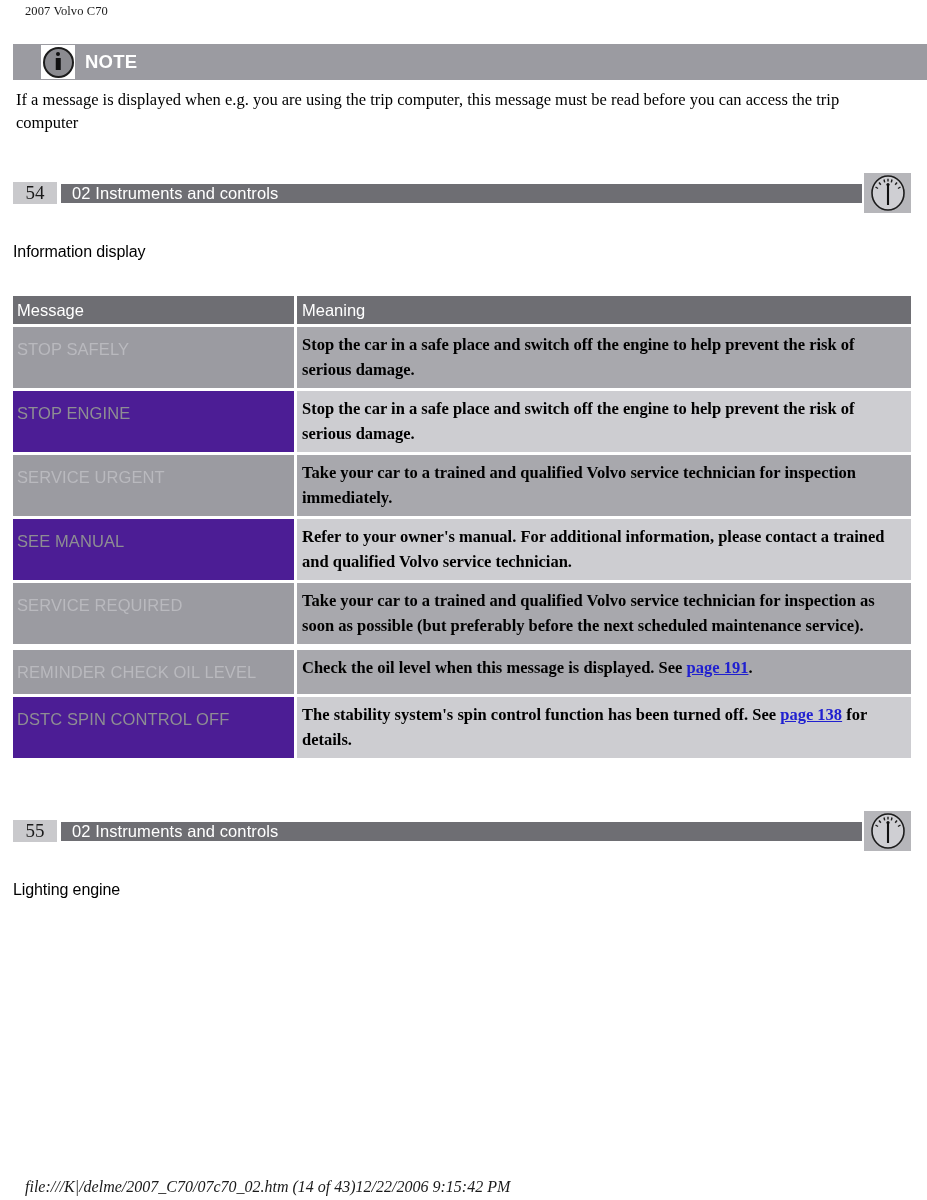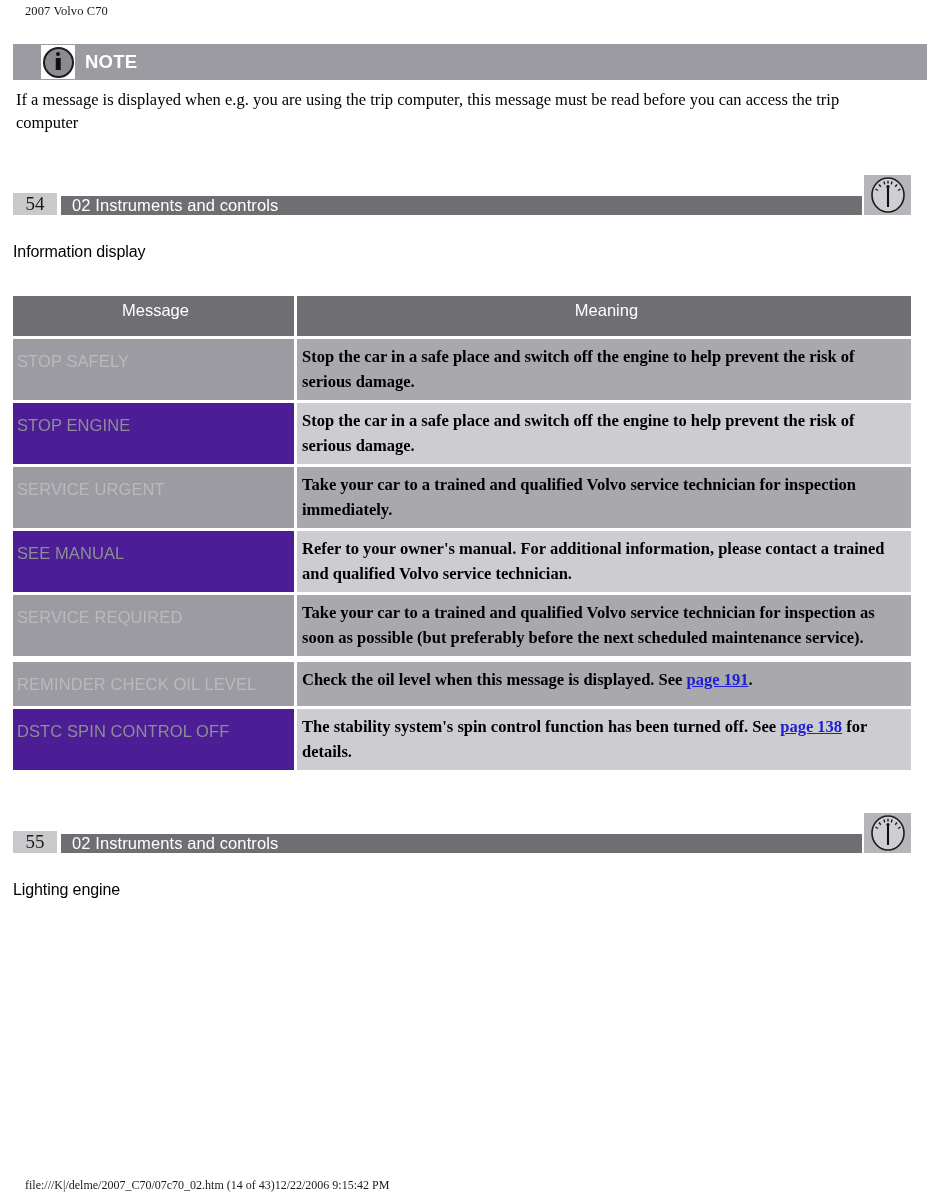--- a/index.html
+++ b/index.html
@@ -100,21 +100,21 @@
     color: #000000;
   }
 
   
   .page-bar {
     position: absolute;
     left: 13px;
     width: 898px;
     height: 44px;
     display: flex;
-    align-items: flex-end;
+    align-items: center;
   }
   .page-bar .page-number {
     width: 44px;
     flex: 0 0 44px;
     background: #c9c9cc;
     display: flex;
     align-items: center;
     justify-content: center;
     font-family: "Liberation Serif", serif;
     font-size: 19px;
@@ -169,22 +169,22 @@
   }
   .msg-table col.c-msg { width: 281px; }
   .msg-table col.c-mean { width: 617px; }
 
   .hdr-cell {
     background: #6e6e73;
     color: #ffffff;
     font-family: "Liberation Sans", sans-serif;
     font-size: 16.5px;
     font-weight: normal;
-    text-align: center;
-    height: 40px;
+    text-align: left;
+    height: 28px;
     line-height: 28px;
     padding-left: 4px !important;
   }
   .hdr-cell.mean { border-left: 3px solid #ffffff; padding-left: 5px !important; }
 
   .msg-cell {
     font-family: "Liberation Sans", sans-serif;
     font-size: 16.5px;
     line-height: 24px;
     padding: 10px 4px 10px 4px !important;
@@ -210,23 +210,24 @@
     color: #2020d0;
     text-decoration: underline;
   }
 
   
   .footer-path {
     position: absolute;
     left: 25px;
     top: 1178px;
     font-family: "Liberation Serif", serif;
-    font-size: 12px;
+    font-size: 16px;
     color: #1a1a1a;
     white-space: nowrap;
+    font-style: italic;
   }
 </style>
 </head>
 <body>
 
 <div class="running-head">2007 Volvo C70</div>
 
 <div class="note-bar">
   <div class="note-icon-box">
     <div class="note-icon-circle">

